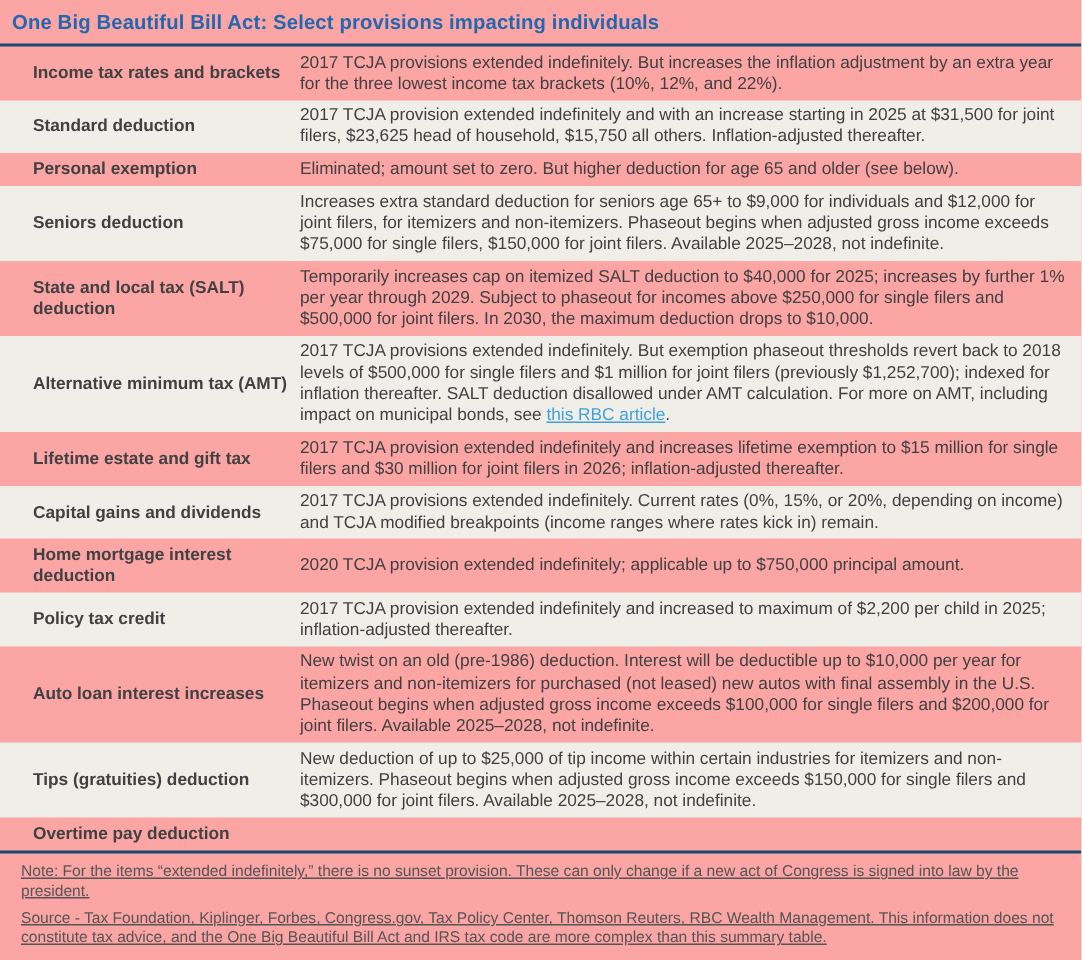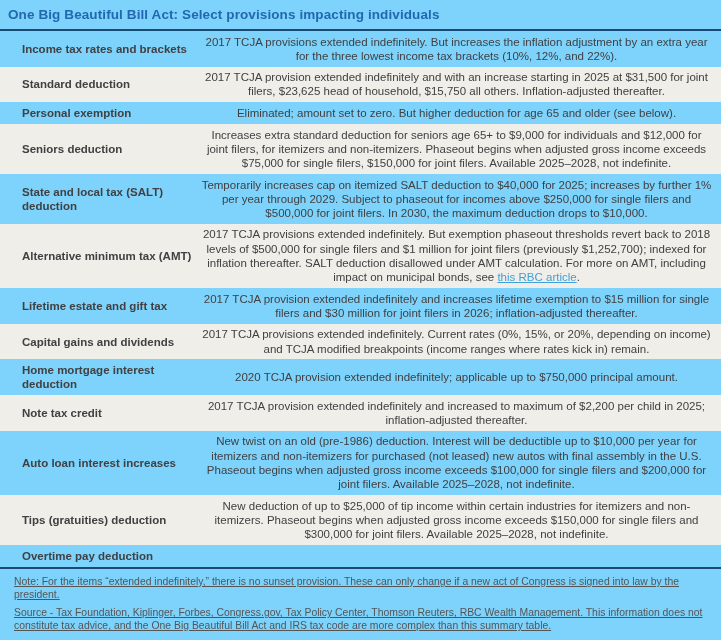--- a/index.html
+++ b/index.html
@@ -1,20 +1,20 @@
 <!DOCTYPE html>
 <html><head>
 <meta charset="utf-8">
 <style>
   html, body { margin: 0; padding: 0; background: #ffffff; }
   .page {
     width: 721px;
     height: 640px;
     box-sizing: border-box;
-    background: #7dd3fc;
+    background: #fca5a5;
     font-family: "Liberation Sans", sans-serif;
     color: #414042;
     padding-top: 4px;
     overflow: hidden;
   }
   .title {
     margin: 0;
     padding: 3px 8px 7px 8px;
     font-size: 13.5px;
     font-weight: bold;
@@ -39,21 +39,20 @@
     font-weight: bold;
     line-height: 14px;
     color: #414042;
   }
   .desc {
     flex: 1;
     padding: 3.5px 8px 3.5px 0;
     font-size: 11.5px;
     line-height: 14.3px;
     color: #414042;
-    text-align: center;
   }
   .desc a.link {
     color: #41A0D9;
     text-decoration: underline;
   }
   .note, .source {
     font-size: 10.4px;
     line-height: 13px;
     color: #555555;
     margin: 0;
@@ -108,21 +107,21 @@
       <div class="label">Capital gains and dividends</div>
       <div class="desc">2017 TCJA provisions extended indefinitely. Current rates (0%, 15%, or 20%, depending on income) and TCJA modified breakpoints (income ranges where rates kick in) remain.</div>
     </div>
 
     <div class="row">
       <div class="label">Home mortgage interest deduction</div>
       <div class="desc">2020 TCJA provision extended indefinitely; applicable up to $750,000 principal amount.</div>
     </div>
 
     <div class="row">
-      <div class="label">Note tax credit</div>
+      <div class="label">Policy tax credit</div>
       <div class="desc">2017 TCJA provision extended indefinitely and increased to maximum of $2,200 per child in 2025; inflation-adjusted thereafter.</div>
     </div>
 
     <div class="row">
       <div class="label">Auto loan interest increases</div>
       <div class="desc">New twist on an old (pre-1986) deduction. Interest will be deductible up to $10,000 per year for itemizers and non-itemizers for purchased (not leased) new autos with final assembly in the U.S. Phaseout begins when adjusted gross income exceeds $100,000 for single filers and $200,000 for joint filers. Available 2025–2028, not indefinite.</div>
     </div>
 
     <div class="row">
       <div class="label">Tips (gratuities) deduction</div>

